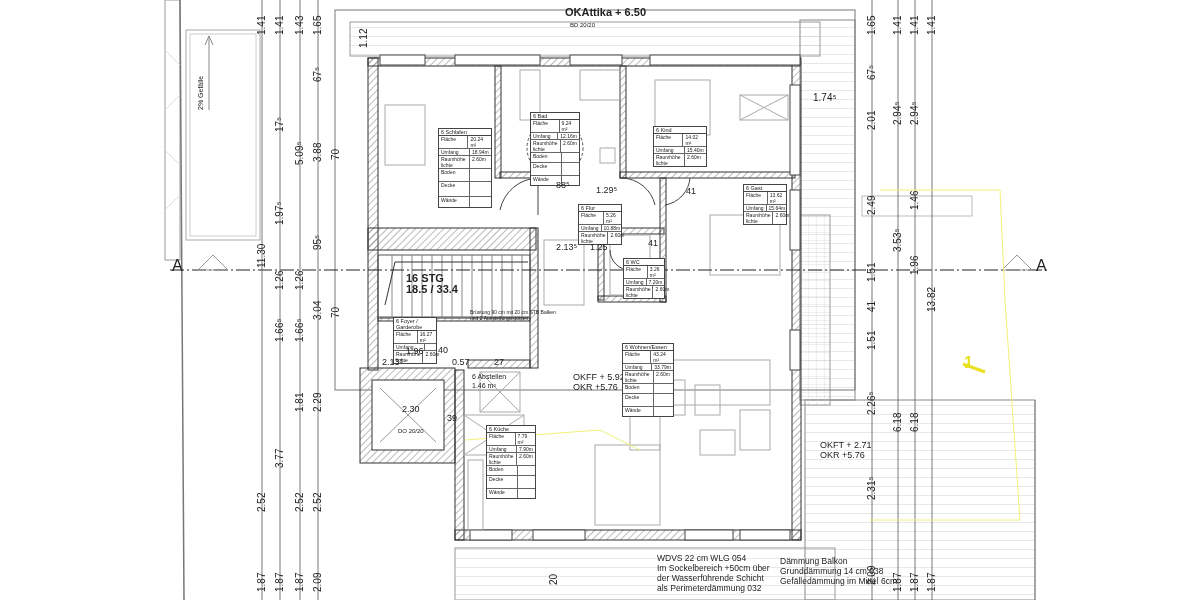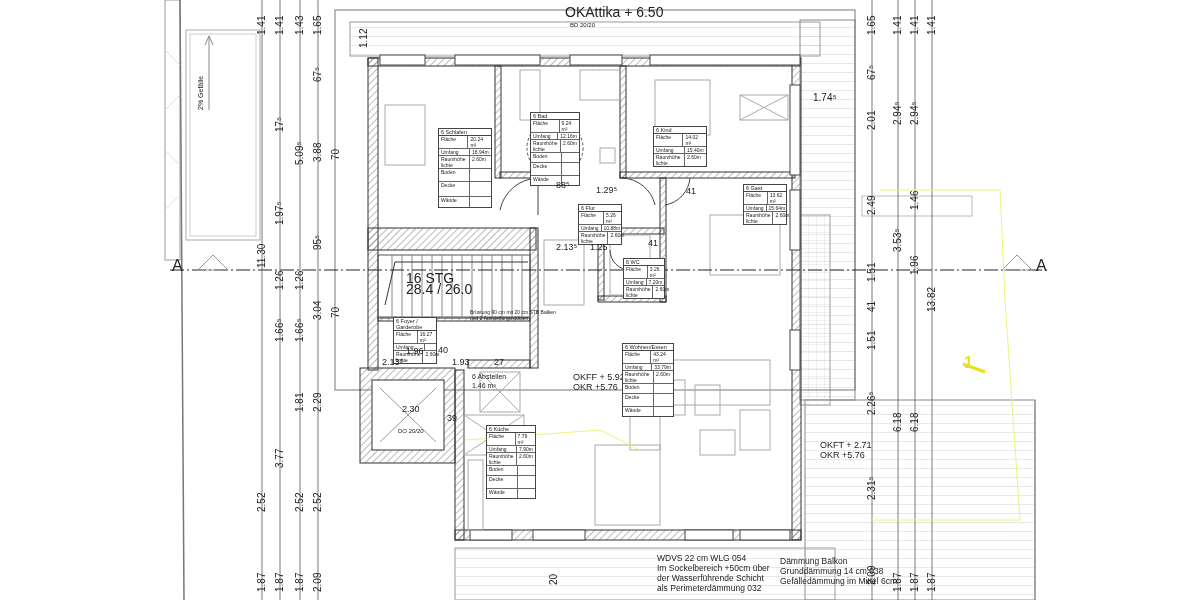--- a/index.html
+++ b/index.html
@@ -1,19 +1,19 @@
 <!DOCTYPE html>
 <html><head>
 <meta charset="utf-8">
 <style>
   html,body{margin:0;padding:0;background:#fff;}
   body{width:1200px;height:600px;position:relative;overflow:hidden;font-family:"Liberation Sans",sans-serif;color:#222;}
   #plan{position:absolute;left:0;top:0;width:1200px;height:600px;}
   .lbl{position:absolute;font-size:9px;line-height:10px;white-space:nowrap;color:#222;}
-  .lbl.big{font-size:14px;line-height:12px;}
+  .lbl.big{font-size:11px;line-height:12px;font-weight:bold;}
   .vlbl{position:absolute;font-size:10px;white-space:nowrap;transform:rotate(-90deg);transform-origin:left top;color:#222;}
   .roomtag{position:absolute;border:1px solid #444;background:#fff;font-size:5px;line-height:6px;}
   .roomtag .t{border-bottom:1px solid #444;padding:0 2px;font-size:5.5px;}
   .roomtag .r{display:flex;border-bottom:1px solid #666;}
   .roomtag .r span{padding:0 2px;}
   .roomtag .r span:first-child{width:26px;border-right:1px solid #666;}
   .note{position:absolute;font-size:8.5px;line-height:10px;white-space:pre;color:#222;}
 </style>
 </head>
 <body>
@@ -192,21 +192,21 @@
 <div class="lbl" style="left:1036px;top:258px;font-size:16px;line-height:16px;">A</div>
 
 <div class="vlbl" style="left:197px;top:110px;font-size:7px;">2% Gefälle</div>
 
 <div class="lbl" style="left:573px;top:372px;font-size:9px;">OKFF + 5.92</div>
 <div class="lbl" style="left:573px;top:382px;font-size:9px;">OKR +5.76</div>
 <div class="lbl" style="left:820px;top:440px;font-size:9px;">OKFT + 2.71</div>
 <div class="lbl" style="left:820px;top:450px;font-size:9px;">OKR +5.76</div>
 
 <div class="lbl big" style="left:406px;top:272px;">16 STG</div>
-<div class="lbl big" style="left:406px;top:283px;">28.4 / 26.0</div>
+<div class="lbl big" style="left:406px;top:283px;">18.5 / 33.4</div>
 <div class="lbl" style="left:470px;top:309px;font-size:5px;line-height:6px;width:90px;white-space:normal;">Brüstung 90 cm mit 20 cm STB Balken und 2 Aussteifungsstützen</div>
 
 <div class="note" style="left:657px;top:553px;">WDVS 22 cm WLG 054
 Im Sockelbereich +50cm über
 der Wasserführende Schicht
 als Perimeterdämmung 032</div>
 <div class="note" style="left:780px;top:556px;">Dämmung Balkon
 Grunddämmung 14 cm 038
 Gefälledämmung im Mittel 6cm</div>
 
@@ -474,19 +474,19 @@
 <div class="lbl" style="left:813px;top:93px;font-size:10px;">1.74⁵</div>
 <div class="lbl" style="left:556px;top:180px;">88⁵</div>
 <div class="lbl" style="left:596px;top:185px;">1.29⁵</div>
 <div class="lbl" style="left:686px;top:186px;">41</div>
 <div class="lbl" style="left:556px;top:242px;">2.13⁵</div>
 <div class="lbl" style="left:590px;top:242px;">1.25</div>
 <div class="lbl" style="left:648px;top:238px;">41</div>
 <div class="lbl" style="left:406px;top:346px;">1.96</div>
 <div class="lbl" style="left:438px;top:345px;">40</div>
 <div class="lbl" style="left:382px;top:357px;">2.13⁵</div>
-<div class="lbl" style="left:452px;top:357px;">1.93</div>
+<div class="lbl" style="left:452px;top:357px;">0.57</div>
 <div class="lbl" style="left:494px;top:357px;">27</div>
 <div class="lbl" style="left:402px;top:404px;">2.30</div>
 <div class="lbl" style="left:447px;top:413px;">39</div>
 <div class="vlbl" style="left:548px;top:585px;">20</div>
 
 <div class="lbl" style="left:398px;top:426px;font-size:6px;">DO 20/20</div>
 
 </body></html>

